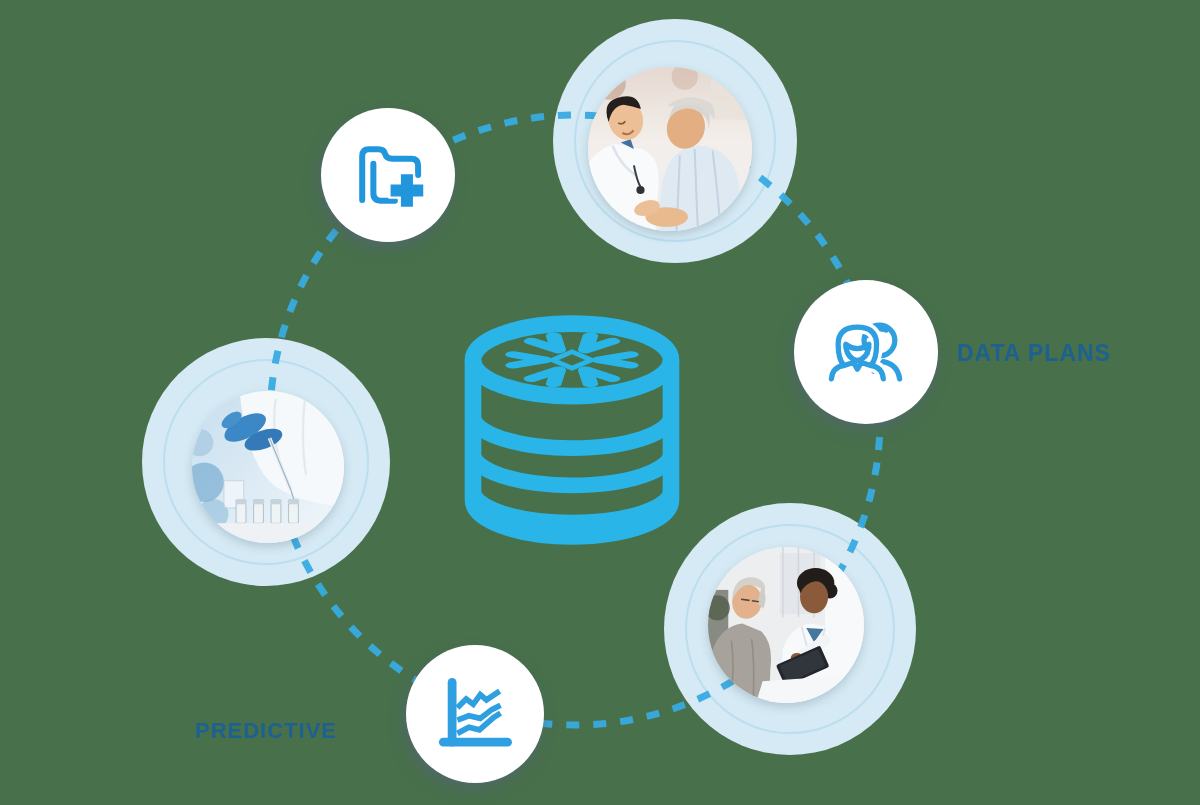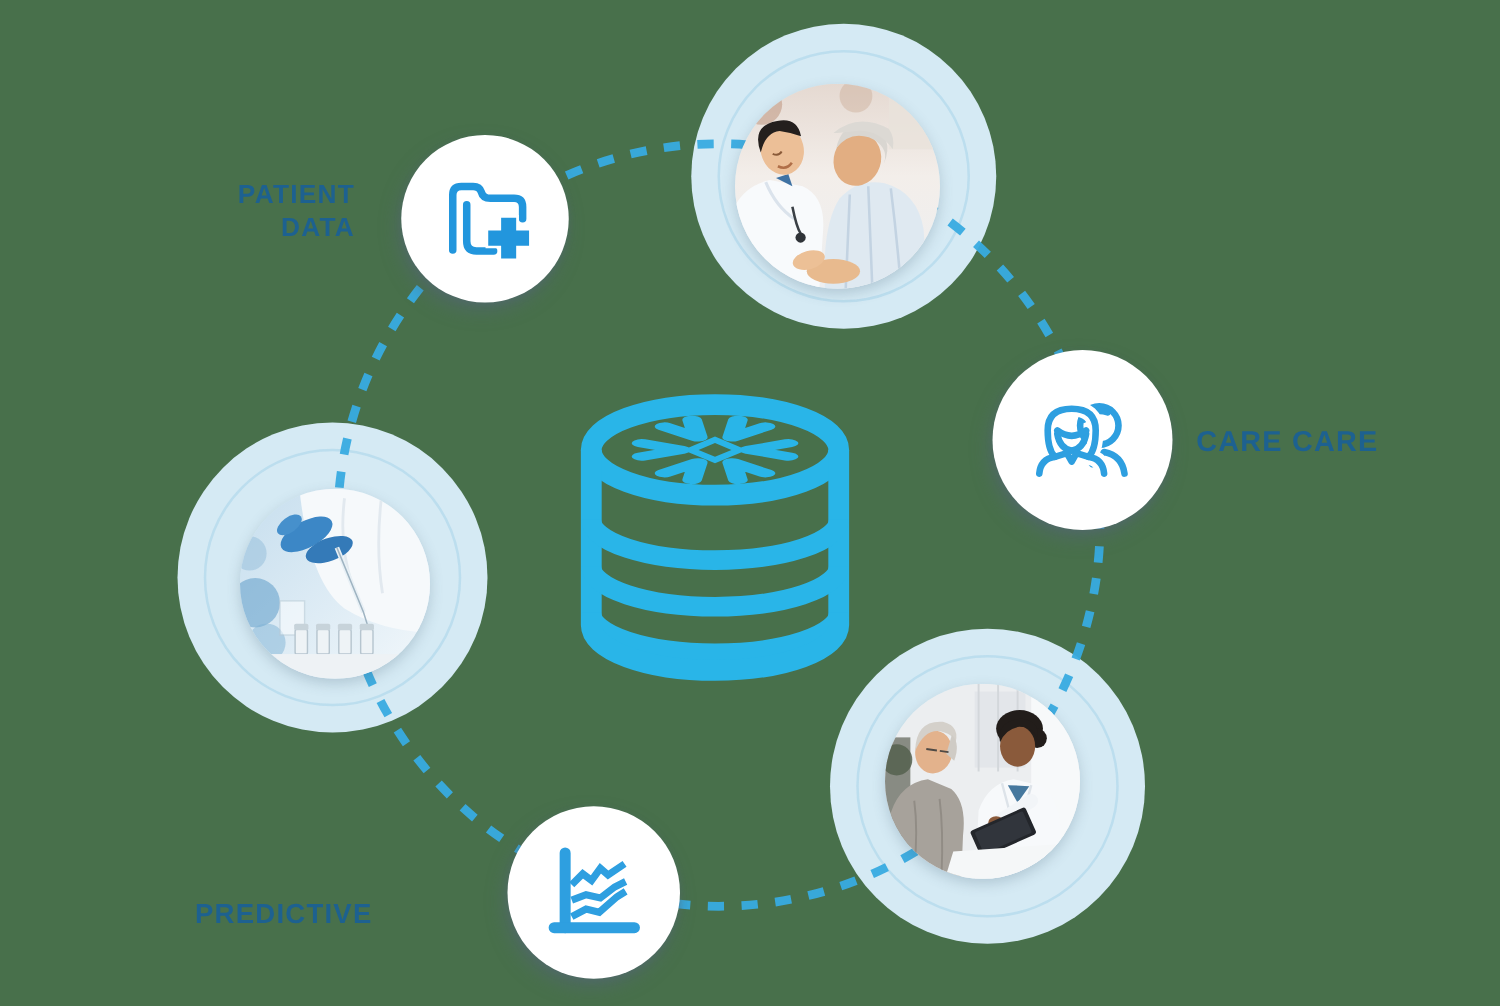--- a/index.html
+++ b/index.html
@@ -25,21 +25,21 @@
      box-shadow:-3px 7px 14px rgba(84,102,116,0.55), 0 2px 5px rgba(84,102,116,0.35);}
 
   
   .db-svg{position:absolute;z-index:3;}
 
   
   .label{position:absolute;z-index:5;color:#1D6190;font-weight:700;letter-spacing:1px;line-height:27px;}
   .label div{white-space:nowrap;}
   .label-patient{left:64px;top:142px;width:220px;text-align:right;font-size:21px;}
   .label-personalized{left:957px;top:339px;width:240px;text-align:left;font-size:23px;line-height:28px;}
-  .label-predictive{left:156px;top:717px;width:220px;text-align:left;font-size:22px;line-height:28px;}
+  .label-predictive{left:156px;top:717px;width:220px;text-align:center;font-size:22px;line-height:28px;}
 </style>
 </head>
 <body>
 
 <div class="stage">
 
   <div class="pale-circle" style="left:553px;top:19px;width:244px;height:244px;"></div>
   <div class="pale-circle" style="left:142px;top:338px;width:248px;height:248px;"></div>
   <div class="pale-circle" style="left:664px;top:503px;width:252px;height:252px;"></div>
 
@@ -211,26 +211,22 @@
       <g fill="none" stroke="#2E9FE0">
         <path d="M 24,14 L 24,82" stroke-width="10" stroke-linecap="round"></path>
         <path d="M 14,82 L 87,82" stroke-width="10" stroke-linecap="round"></path>
         <path d="M 30,43 L 40,33 L 48,39 L 56,28 L 63,34 L 78,24" stroke-width="6.5"></path>
         <path d="M 30,57 L 43,52 L 56,55 L 69,45 L 79,40" stroke-width="6.5"></path>
         <path d="M 30,72 L 43,65 L 55,68 L 71,54 L 79,49" stroke-width="6.5"></path>
       </g>
     </svg>
   </div>
 
-  <div class="label label-patient">
-    <div>PATIENT</div>
-    <div>DATA</div>
-  </div>
 
   <div class="label label-personalized">
-    <div>CARE CARE</div>
+    <div>DATA PLANS</div>
   </div>
 
   <div class="label label-predictive">
     <div>PREDICTIVE</div>
   </div>
 
 </div>
 
 </body></html>

